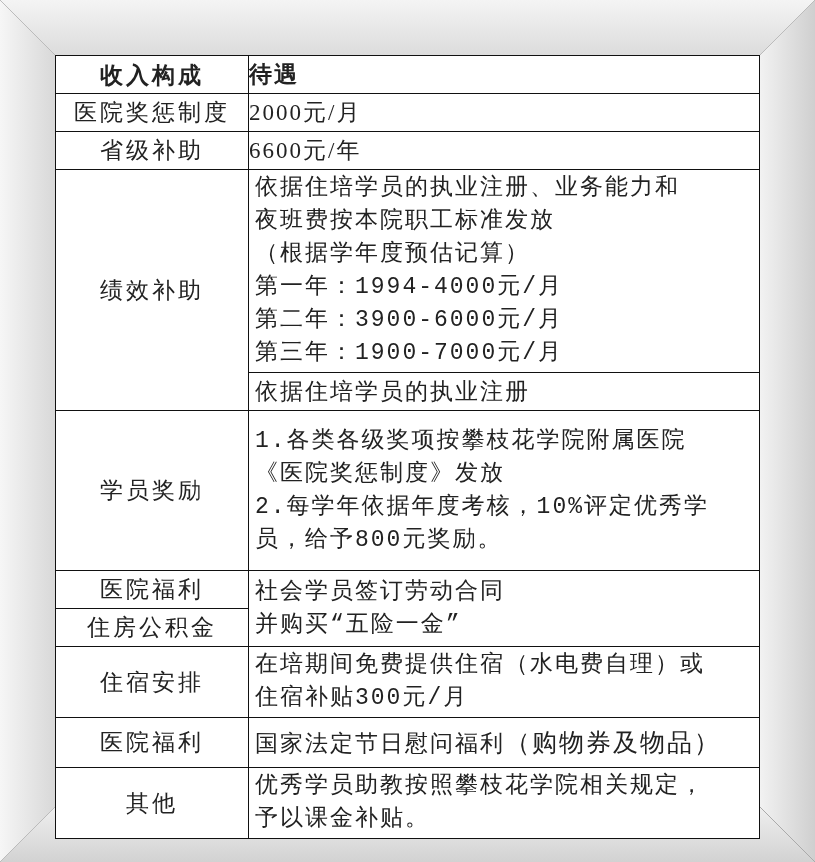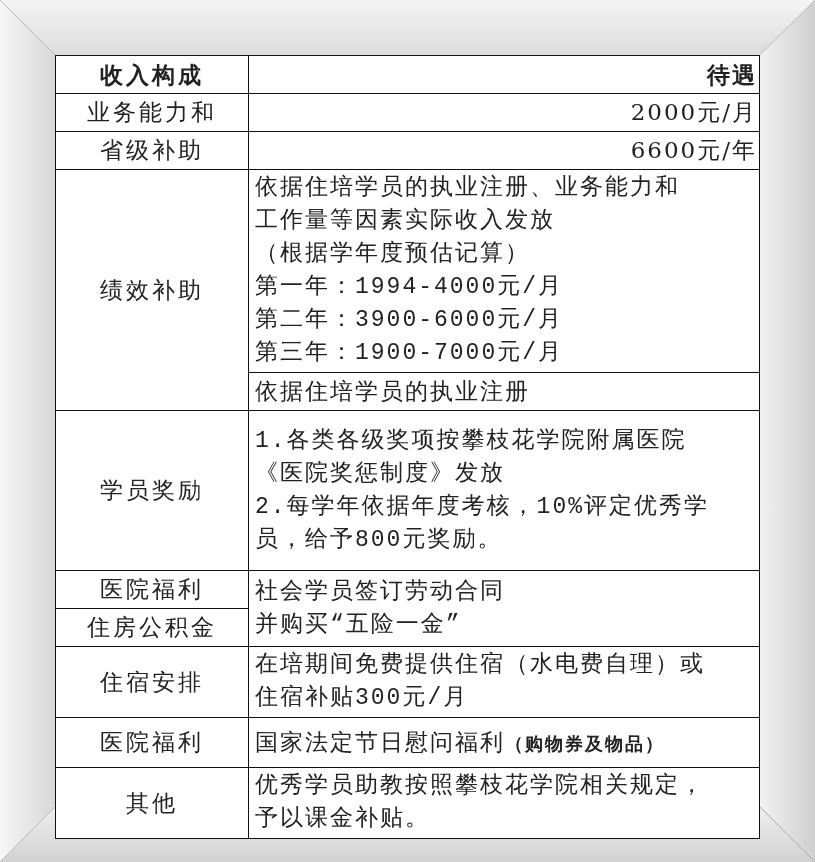--- a/index.html
+++ b/index.html
@@ -3,24 +3,24 @@
 <meta charset="utf-8">
 <style>
   html, body { margin:0; padding:0; }
   body { width:815px; height:862px; position:relative; overflow:hidden; background:#e6e6e6; font-family:"DejaVu Serif", serif; }
   .frame { position:absolute; left:0; top:0; width:815px; height:862px; }
   .frame svg { position:absolute; left:0; top:0; }
   table.tbl { position:absolute; left:55px; top:55px; width:705px; border-collapse:collapse; background:#fff; table-layout:fixed; }
   table.tbl td { border:1.5px solid #111; padding:2px; color:#222; font-size:23px; line-height:33px; }
   td.c1 { width:188px; text-align:center; vertical-align:middle; letter-spacing:3px; }
   td.c2 { text-align:left; padding-left:6px !important; vertical-align:middle; letter-spacing:2px; }
-  td.center { text-align:right; padding-left:0 !important; }
+  td.center { text-align:left; padding-left:0 !important;font-family:Liberation Serif, serif; }
   tr.head td { font-weight:bold; height:33px; }
   .line { display:block; white-space:nowrap;font-family:Liberation Mono, monospace; }
-  .small { font-size:18px;font-weight:bold; }
+  .small { font-size:25px; }
 </style>
 </head>
 <body>
 
 <div class="frame">
   <svg width="815" height="862">
     <defs>
       <linearGradient id="gt" x1="0" y1="0" x2="0" y2="1">
           <stop offset="0" stop-color="#f4f4f4"></stop>
           <stop offset="1" stop-color="#dcdcdc"></stop>
@@ -49,32 +49,32 @@
   </svg>
 </div>
 
 <table class="tbl">
   <tbody>
       <tr class="head">
     <td class="c1">收入构成</td>
     <td class="c2 center">待遇</td>
   </tr>
   <tr style="height:33px">
-    <td class="c1">业务能力和</td>
+    <td class="c1">医院奖惩制度</td>
     <td class="c2 center">2000元/月</td>
   </tr>
   <tr style="height:33px">
     <td class="c1">省级补助</td>
     <td class="c2 center">6600元/年</td>
   </tr>
   <tr>
     <td class="c1" rowspan="2">绩效补助</td>
     <td class="c2">
       <span class="line">依据住培学员的执业注册、业务能力和</span>
-      <span class="line">工作量等因素实际收入发放</span>
+      <span class="line">夜班费按本院职工标准发放</span>
       <span class="line">（根据学年度预估记算）</span>
       <span class="line">第一年：1994-4000元/月</span>
       <span class="line">第二年：3900-6000元/月</span>
       <span class="line">第三年：1900-7000元/月</span>
     </td>
   </tr>
   <tr style="height:33px">
     <td class="c2">依据住培学员的执业注册</td>
   </tr>
   <tr style="height:160px">

